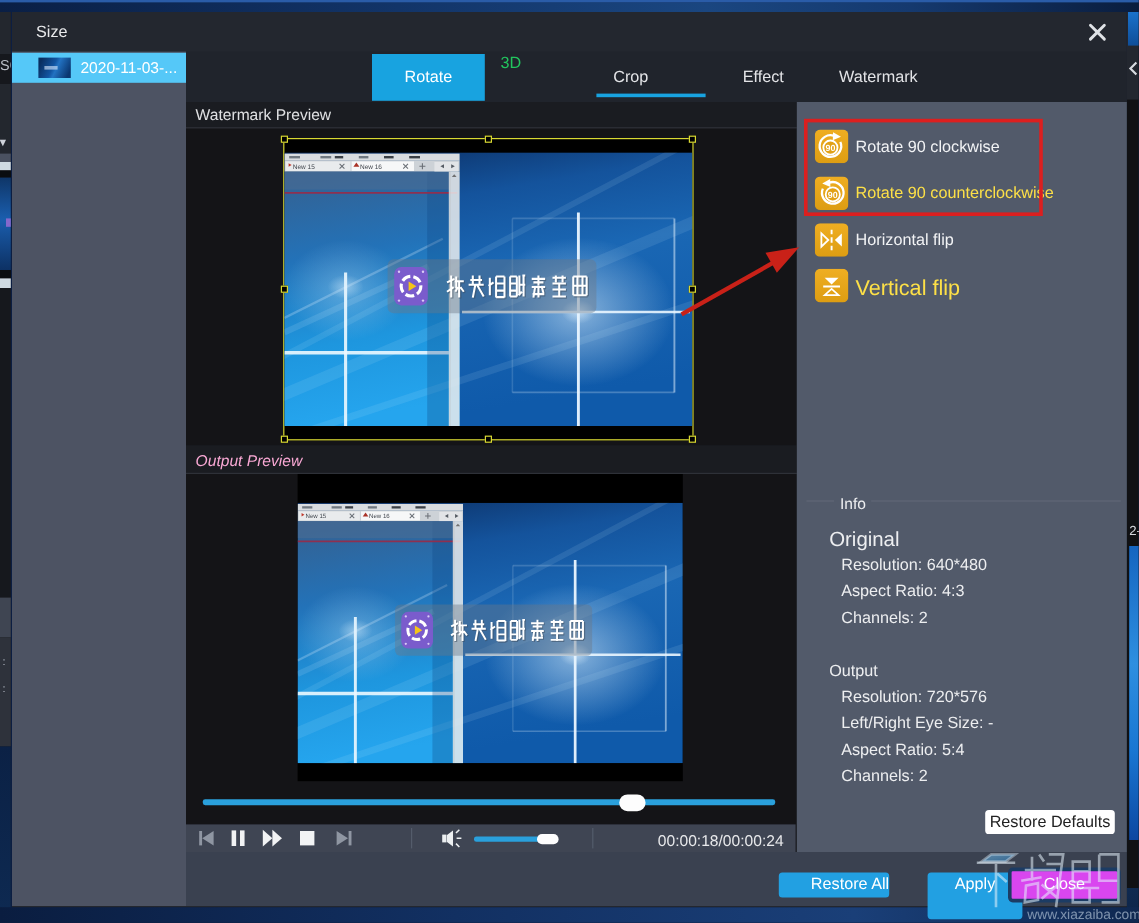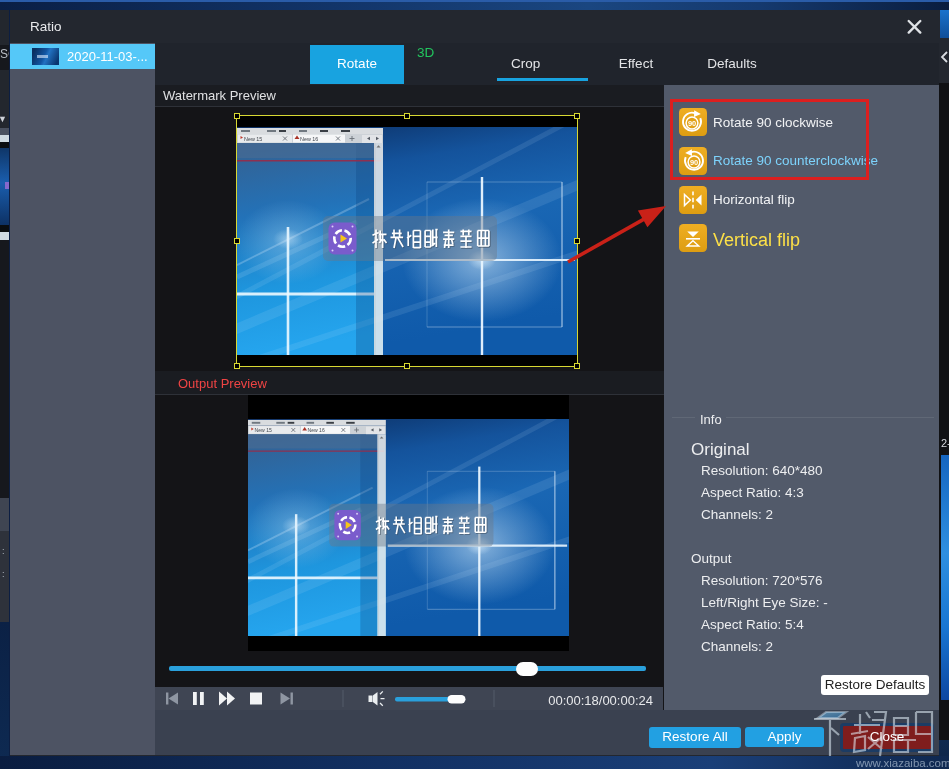--- a/index.html
+++ b/index.html
@@ -32,45 +32,45 @@
 <div class="abs" style="left:940px;top:10px;width:9px;height:28px;background:linear-gradient(180deg,#1a72cc,#0f4e98);"></div>
 <svg class="abs" style="left:940px;top:50px;" width="9" height="14">
     <path d="M7 2 L2 7 L7 12" stroke="#d8dbe0" stroke-width="1.8" fill="none"></path>
   </svg>
 <div class="abs" style="left:941px;top:437px;width:8px;height:14px;color:#d5d8dd;font-size:11px;">2-</div>
 <div class="abs" style="left:941px;top:455px;width:8px;height:245px;background:linear-gradient(180deg,#1565c0,#2e8fe0 40%,#1976d2 70%,#0d47a1);"></div>
 <div class="abs" style="left:939px;top:740px;width:10px;height:29px;background:linear-gradient(180deg,#0f2a50,#0d2448);"></div>
 <div class="abs" id="bg-bottom" style="left:0;top:756px;width:949px;height:13px;background:linear-gradient(90deg,#0a1d40 0%,#123062 40%,#1a3f78 75%,#0f2850 100%);"></div>
 
 <div class="abs" id="dialog" style="left:10px;top:10px;width:929px;height:746px;background:#23272f;"></div>
-<div class="abs" style="left:30px;top:19px;font-size:13.5px;color:#e9eaec;">Ratio</div>
+<div class="abs" style="left:30px;top:19px;font-size:13.5px;color:#e9eaec;">Size</div>
 
 <svg class="abs" style="left:905px;top:17px" width="20" height="20">
     <path d="M3.7 4 L15.3 15.6 M15.3 4 L3.7 15.6" stroke="#dfe2e6" stroke-width="2.4" stroke-linecap="round"></path>
   </svg>
 
 <div class="abs" style="left:10px;top:43px;width:145px;height:712px;background:#4d5363;"></div>
 <div class="abs" style="left:10px;top:44px;width:145px;height:25px;background:#55c8f8;"></div>
 <div class="abs" style="left:32px;top:48px;width:27px;height:17px;background:linear-gradient(115deg,#092e60 10%,#1255a2 45%,#2272c2 55%,#0a3670 90%);"></div>
 <div class="abs" style="left:37px;top:55px;width:11px;height:3px;background:rgba(220,235,255,.6);"></div>
 <div class="abs" style="left:67px;top:49px;font-size:13px;color:#fff;text-align:right;">2020-11-03-...</div>
 
 <div class="abs" style="left:155px;top:43px;width:784px;height:42px;background:#20242c;"></div>
 <div class="abs" style="left:310px;top:45px;width:94px;height:39px;background:#18a3e0;color:#fff;font-size:13.5px;text-align:center;line-height:38px;">Rotate</div>
 <div class="abs" style="left:417px;top:34px;width:60px;height:38px;color:#22c55e;font-size:13.5px;line-height:37px;">3D</div>
 <div class="abs" style="left:511px;top:45px;width:60px;height:38px;color:#e3e4e7;font-size:13.5px;text-align:left;line-height:37px;">Crop</div>
 <div class="abs" style="left:606px;top:45px;width:60px;height:38px;color:#e3e4e7;font-size:13.5px;text-align:center;line-height:37px;">Effect</div>
-<div class="abs" style="left:692px;top:45px;width:80px;height:38px;color:#e3e4e7;font-size:13.5px;text-align:center;line-height:37px;">Defaults</div>
+<div class="abs" style="left:692px;top:45px;width:80px;height:38px;color:#e3e4e7;font-size:13.5px;text-align:center;line-height:37px;">Watermark</div>
 <div class="abs" style="left:497px;top:78px;width:91px;height:3px;background:#18a3e0;"></div>
 
 <div class="abs" style="left:155px;top:85px;width:509px;height:625px;background:#141417;"></div>
 <div class="abs" style="left:155px;top:85px;width:509px;height:22px;background:#1a1c21;border-bottom:1px solid #2e3138;"></div>
 <div class="abs" style="left:163px;top:88px;font-size:13px;color:#e0e1e3;">Watermark Preview</div>
 <div class="abs" style="left:155px;top:371px;width:509px;height:24px;background:#1a1c21;border-bottom:1px solid #2e3138;"></div>
-<div class="abs" style="left:178px;top:376px;font-size:13px;color:#ef4444;">Output Preview</div>
+<div class="abs" style="left:163px;top:376px;font-size:13px;color:#f9a8d4;font-style:italic;">Output Preview</div>
 
 <div class="abs" style="left:236px;top:115px;width:342px;height:252px;background:#000;border:1px solid #d8d832;"></div>
 <div class="abs" id="vid1" style="left:237px;top:127px;width:340px;height:228px;"><svg width="100%" height="100%" viewBox="0 0 340 228" preserveAspectRatio="none">
 <defs>
 <linearGradient id="rwall" x1="0" y1="0" x2="0.25" y2="1">
 <stop offset="0" stop-color="#0b2d60"></stop>
           <stop offset="0.25" stop-color="#14539c"></stop>
           <stop offset="0.5" stop-color="#1a67b4"></stop>
           <stop offset="1" stop-color="#0f5aaa"></stop>
 </linearGradient>
@@ -335,44 +335,44 @@
 <path d="M14 5.5 L14 9.2 M14 11.8 L14 16.2 M14 18.8 L14 22.5" stroke="#fff" stroke-width="1.6"></path>
 <path d="M22.5 8.5 L16.7 14 L22.5 19.5 Z" fill="#fff"></path>
 </svg>
 <svg class="abs" style="left:679px;top:224px;" width="28" height="28" viewBox="0 0 28 28">
 <rect width="28" height="28" rx="4.5" fill="url(#ig)"></rect>
 <path d="M8.2 7.5 L19.8 7.5 L14 13 Z" fill="#fff"></path>
 <path d="M7 14.8 L21 14.8" stroke="#fff" stroke-width="1.6"></path>
 <path d="M14 16.8 L19.8 22 L8.2 22 Z" fill="none" stroke="#fff" stroke-width="1.4"></path>
 </svg>
 <div class="abs" style="left:713px;top:115px;font-size:13.5px;color:#f2f3f5;">Rotate 90 clockwise</div>
-<div class="abs" style="left:713px;top:153px;font-size:13.5px;color:#7dd3fc;">Rotate 90 counterclockwise</div>
+<div class="abs" style="left:713px;top:153px;font-size:13.5px;color:#fde047;">Rotate 90 counterclockwise</div>
 <div class="abs" style="left:713px;top:192px;font-size:13.5px;color:#f2f3f5;">Horizontal flip</div>
 <div class="abs" style="left:713px;top:230px;font-size:18px;color:#fde047;">Vertical flip</div>
 
 <div class="abs" style="left:670px;top:99px;width:199px;height:81px;border:3px solid #dc1f1f;"></div>
 
 <div class="abs" style="left:700px;top:412px;font-size:13px;color:#edeef0;">Info</div>
 <div class="abs" style="left:726px;top:417px;width:208px;height:1px;background:#606876;"></div>
 <div class="abs" style="left:672px;top:417px;width:23px;height:1px;background:#606876;"></div>
 <div class="abs" style="left:691px;top:440px;font-size:17px;color:#edeef0;">Original</div>
 <div class="abs" style="left:701px;top:463px;font-size:13.5px;color:#edeef0;">Resolution: 640*480</div>
 <div class="abs" style="left:701px;top:485px;font-size:13.5px;color:#edeef0;">Aspect Ratio: 4:3</div>
 <div class="abs" style="left:701px;top:507px;font-size:13.5px;color:#edeef0;">Channels: 2</div>
 <div class="abs" style="left:691px;top:551px;font-size:13.5px;color:#edeef0;">Output</div>
 <div class="abs" style="left:701px;top:573px;font-size:13.5px;color:#edeef0;">Resolution: 720*576</div>
 <div class="abs" style="left:701px;top:595px;font-size:13.5px;color:#edeef0;">Left/Right Eye Size: -</div>
 <div class="abs" style="left:701px;top:617px;font-size:13.5px;color:#edeef0;">Aspect Ratio: 5:4</div>
 <div class="abs" style="left:701px;top:639px;font-size:13.5px;color:#edeef0;">Channels: 2</div>
 <div class="abs" style="left:821px;top:675px;width:108px;height:20px;background:#fff;border-radius:3px;color:#222;font-size:13.5px;text-align:center;line-height:19px;">Restore Defaults</div>
 
 <div class="abs" style="left:155px;top:710px;width:784px;height:45px;background:#3a4150;"></div>
-<div class="abs" style="left:649px;top:727px;width:92px;height:21px;background:#22a0e2;border-radius:3px;color:#fff;font-size:13.5px;text-align:center;line-height:20px;">Restore All</div>
-<div class="abs" style="left:745px;top:727px;width:79px;height:20px;background:#22a0e2;border-radius:3px;color:#fff;font-size:13.5px;text-align:center;line-height:20px;">Apply</div>
-<div class="abs" style="left:840px;top:723px;width:94px;height:29px;background:#7f1d1d;border:3px solid #1c3c64;border-radius:4px;color:#fff;font-size:13.5px;text-align:center;line-height:22px;">Close</div>
+<div class="abs" style="left:649px;top:727px;width:92px;height:21px;background:#22a0e2;border-radius:3px;color:#fff;font-size:13.5px;text-align:right;line-height:20px;">Restore All</div>
+<div class="abs" style="left:773px;top:727px;width:79px;height:39px;background:#22a0e2;border-radius:3px;color:#fff;font-size:13.5px;text-align:center;line-height:20px;">Apply</div>
+<div class="abs" style="left:840px;top:723px;width:94px;height:29px;background:#d946ef;border:3px solid #1c3c64;border-radius:4px;color:#fff;font-size:13.5px;text-align:center;line-height:22px;">Close</div>
 
 <svg class="abs" style="left:540px;top:190px;" width="140" height="90" viewBox="0 0 140 90">
   <path d="M28 72 L104.4 28.9" stroke="#c92118" stroke-width="3.6" fill="none"></path>
   <path d="M126 16 L97.9 20.6 L107.4 37.2 Z" fill="#c92118"></path>
 </svg>
 
 <svg class="abs" style="left:808px;top:704px;" width="141" height="60" viewBox="0 0 141 60">
 <defs>
       <linearGradient id="wmg" x1="0" y1="0" x2="1" y2="1">
 <stop offset="0" stop-color="#7ec4ef" stop-opacity="0.55"></stop>

